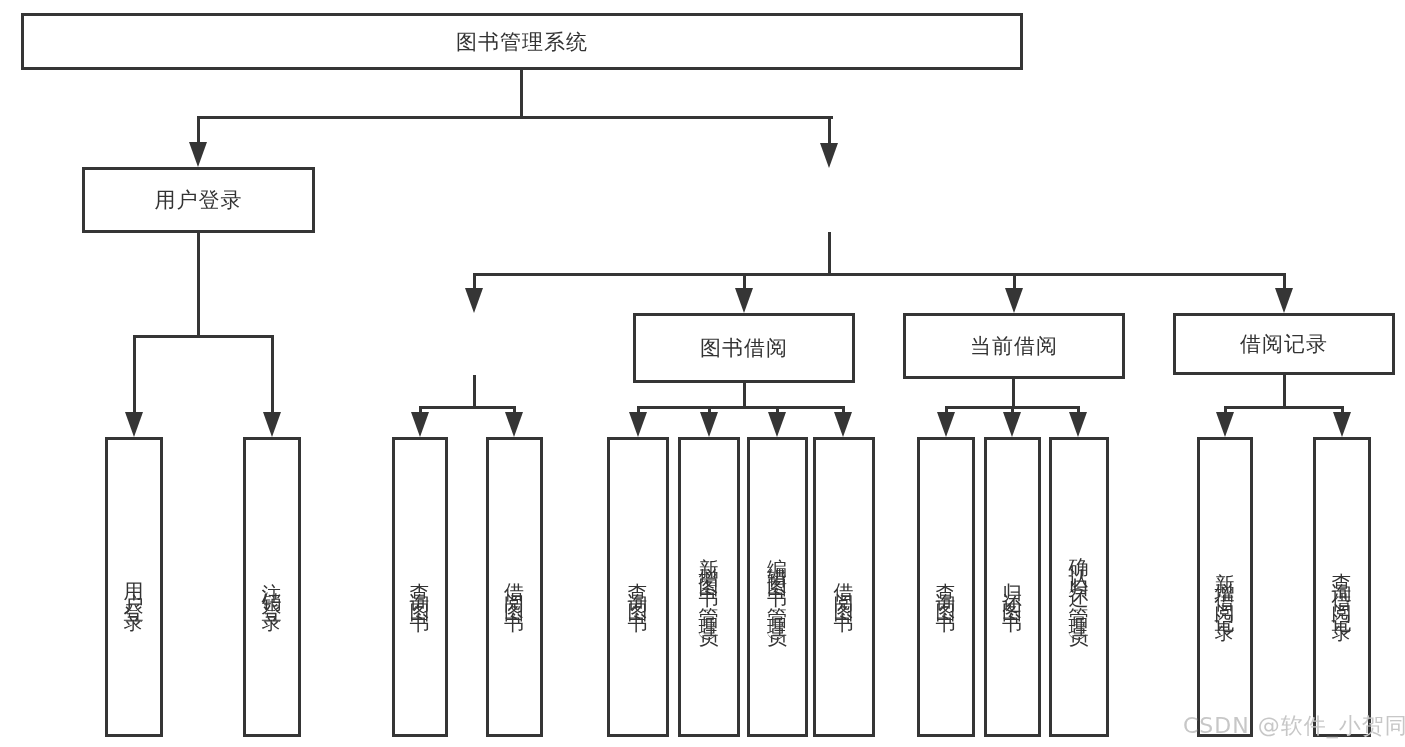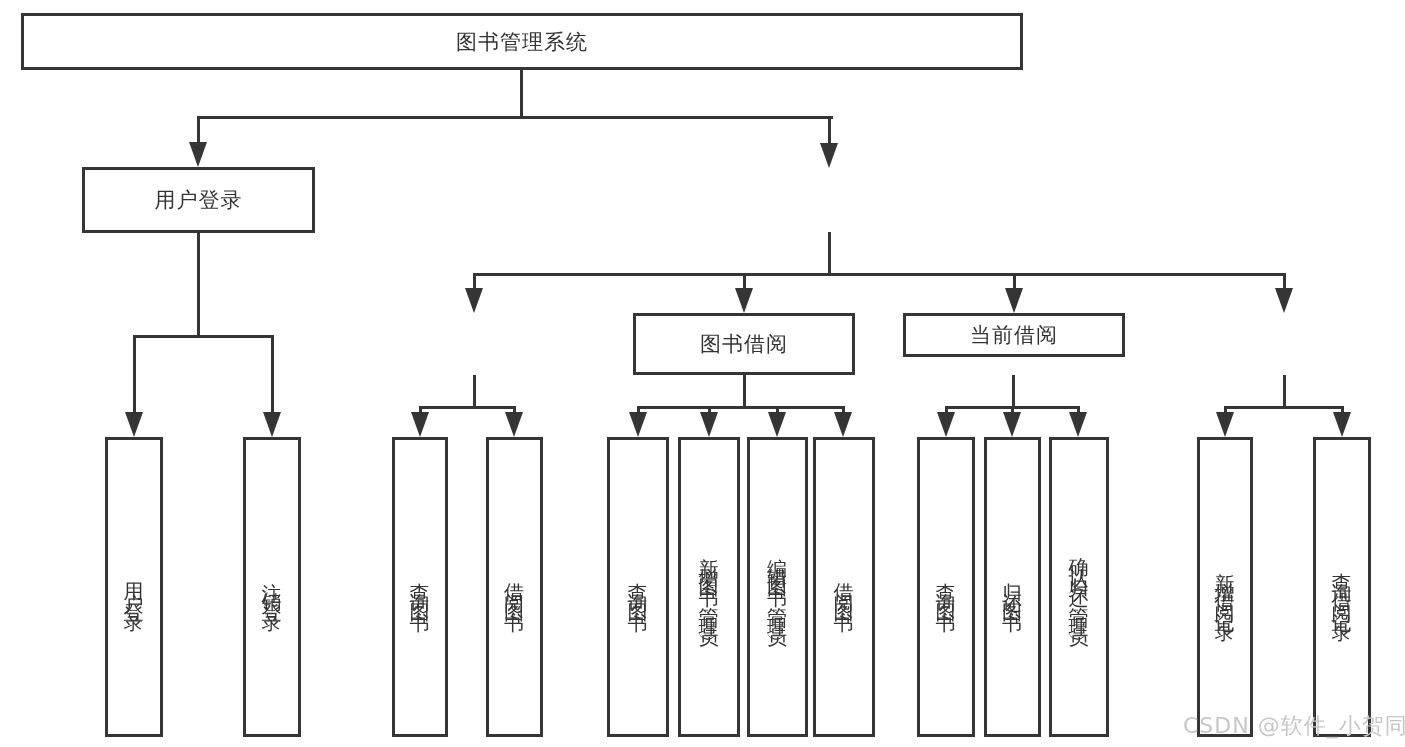--- a/index.html
+++ b/index.html
@@ -116,25 +116,28 @@
   <div class="arrow" style="left:1333px;top:412px"></div>
 
   <div class="box h" style="left:21px;top:13px;width:1002px;height:57px">
     <span>图书管理系统</span>
   </div>
 
   <div class="box h" style="left:82px;top:167px;width:233px;height:66px">
     <span>用户登录</span>
   </div>
 
-  <div class="box h" style="left:633px;top:313px;width:222px;height:62px">
+  <div class="box h" style="left:633px;top:313px;width:222px;height:70px">
     <span>图书借阅</span>
   </div>
-  <div class="box h" style="left:903px;top:313px;width:222px;height:44px">
+  <div class="box h" style="left:903px;top:313px;width:222px;height:66px">
     <span>当前借阅</span>
+  </div>
+  <div class="box h" style="left:1173px;top:313px;width:222px;height:62px">
+    <span>借阅记录</span>
   </div>
 
   <div class="box v" style="left:105px;top:437px;width:58px;height:300px">
     <span>用户登录</span>
   </div>
   <div class="box v" style="left:243px;top:437px;width:58px;height:300px">
     <span>注销登录</span>
   </div>
   <div class="box v" style="left:392px;top:437px;width:56px;height:300px">
     <span>查询图书</span>

